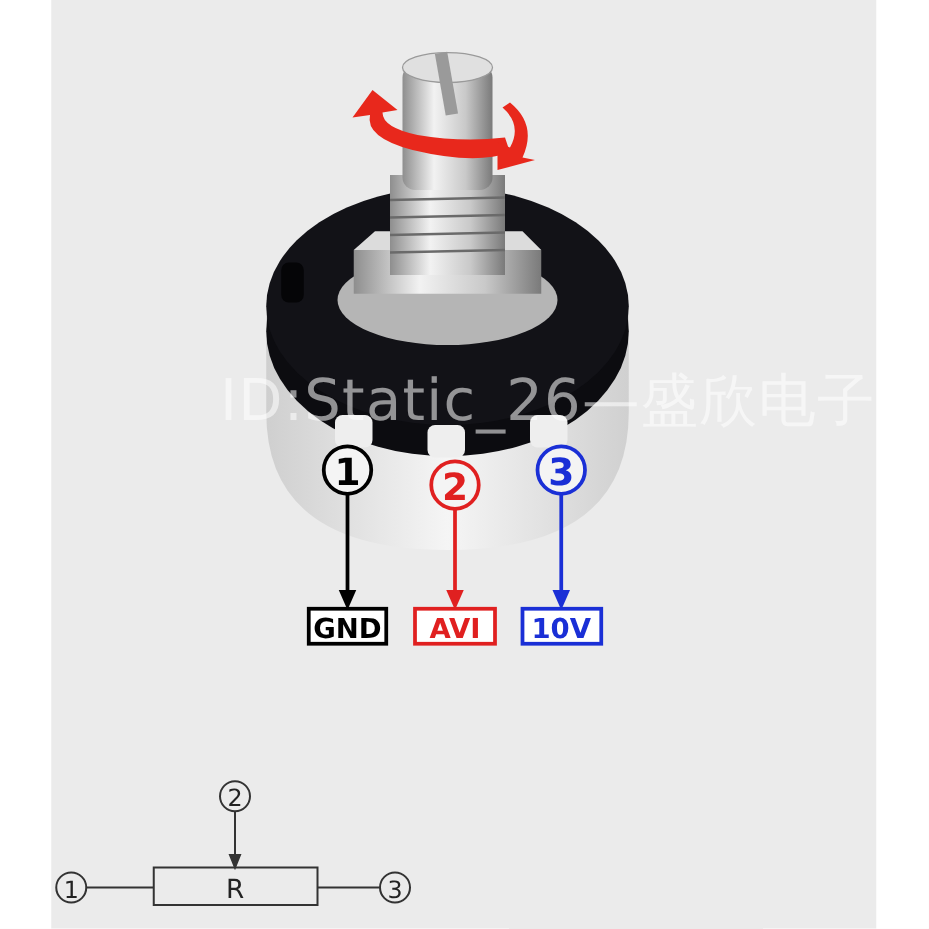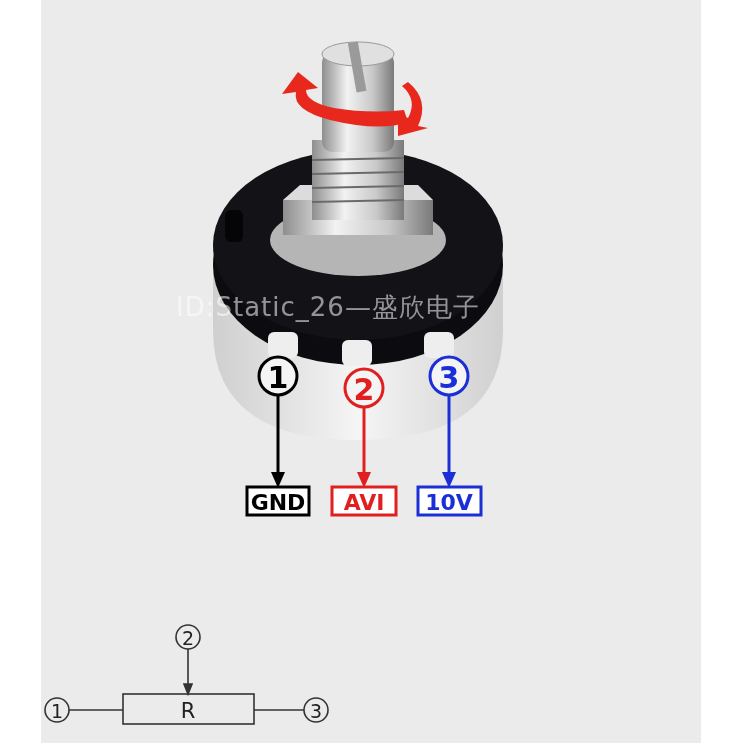--- a/index.html
+++ b/index.html
@@ -1,20 +1,20 @@
 <!DOCTYPE html>
 <html><head>
 <meta charset="utf-8">
 <style>
   html,body{margin:0;padding:0;background:#ffffff;}
   body{width:743px;height:743px;position:relative;overflow:hidden;font-family:"Liberation Sans",sans-serif;}
   #panel{position:absolute;left:41px;top:0;width:660px;height:743px;background:#ebebeb;}
   svg{position:absolute;left:0;top:0;}
   .lbl{font-family:"DejaVu Sans",sans-serif;font-weight:bold;}
-  .wm{position:absolute;left:176px;top:290px;font-family:"DejaVu Sans",sans-serif;font-size:26px;color:rgba(255,255,255,0.55);letter-spacing:1px;white-space:nowrap;}
+  .wm{position:absolute;left:176px;top:290px;font-family:"DejaVu Sans",sans-serif;font-size:46px;color:rgba(255,255,255,0.55);letter-spacing:1px;white-space:nowrap;}
 </style>
 </head>
 <body>
 
 <div id="panel"></div>
 
 <svg width="743" height="743" viewBox="0 0 743 743">
   <defs>
     <linearGradient id="silver" x1="0" x2="1">
       <stop offset="0" stop-color="#8e8e8e"></stop>

